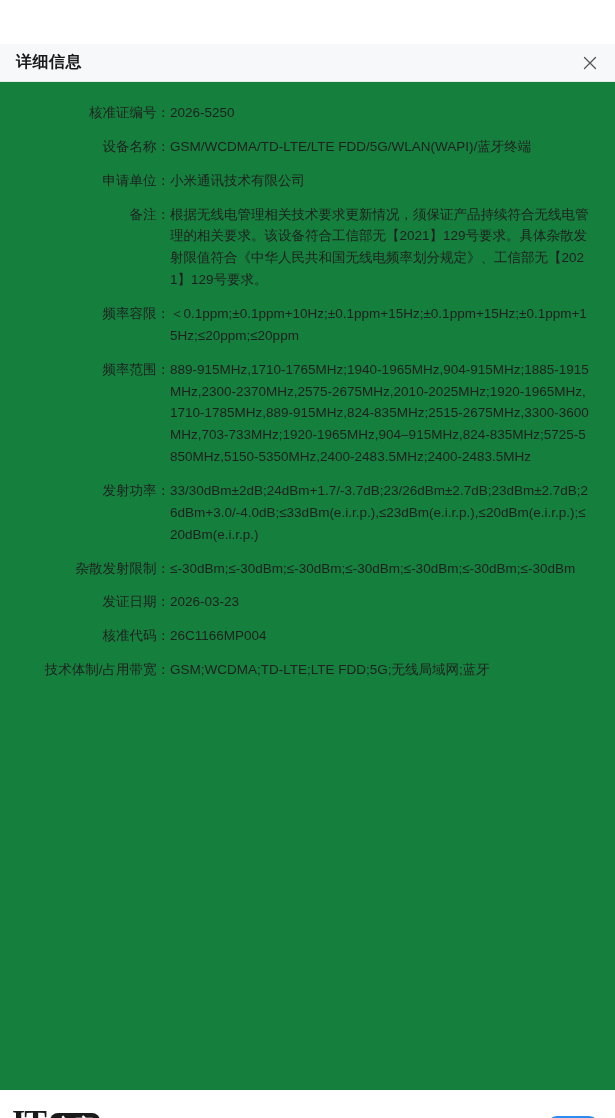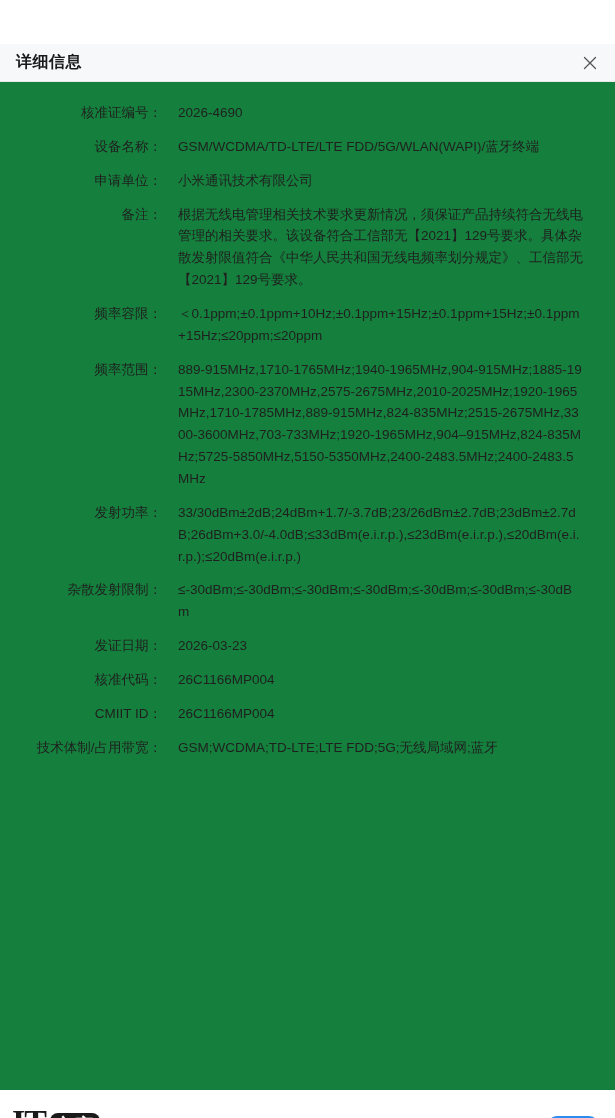--- a/index.html
+++ b/index.html
@@ -48,21 +48,21 @@
 
   .content {
     padding: 14px 24px 0 0;
   }
   table.detail {
     width: 100%;
     border-collapse: collapse;
   }
   table.detail td {
     vertical-align: top;
-    padding: 6px 8px;
+    padding: 6px 0;
     font-size: 13.5px;
     line-height: 1.62;
     color: #1f1f1f;
   }
   td.label {
     width: 170px;
     text-align: right;
     padding-right: 10px;
     color: #222;
     white-space: nowrap;
@@ -145,21 +145,21 @@
         <path d="M2.5 2.5 L13.5 13.5 M13.5 2.5 L2.5 13.5" stroke="#555" stroke-width="1.3" fill="none" stroke-linecap="round"></path>
       </svg>
     </div>
   </div>
 
   <div class="content">
     <table class="detail">
       <tbody>
         <tr>
           <td class="label">核准证编号：</td>
-          <td class="value">2026-4690</td>
+          <td class="value">2026-5250</td>
         </tr>
         <tr>
           <td class="label">设备名称：</td>
           <td class="value">GSM/WCDMA/TD-LTE/LTE FDD/5G/WLAN(WAPI)/蓝牙终端</td>
         </tr>
         <tr>
           <td class="label">申请单位：</td>
           <td class="value">小米通讯技术有限公司</td>
         </tr>
         <tr>
@@ -181,24 +181,20 @@
         <tr>
           <td class="label">杂散发射限制：</td>
           <td class="value">≤-30dBm;≤-30dBm;≤-30dBm;≤-30dBm;≤-30dBm;≤-30dBm;≤-30dBm</td>
         </tr>
         <tr>
           <td class="label">发证日期：</td>
           <td class="value">2026-03-23</td>
         </tr>
         <tr>
           <td class="label">核准代码：</td>
-          <td class="value">26C1166MP004</td>
-        </tr>
-        <tr>
-          <td class="label">CMIIT ID：</td>
           <td class="value">26C1166MP004</td>
         </tr>
         <tr>
           <td class="label">技术体制/占用带宽：</td>
           <td class="value">GSM;WCDMA;TD-LTE;LTE FDD;5G;无线局域网;蓝牙</td>
         </tr>
       </tbody>
     </table>
   </div>
 

